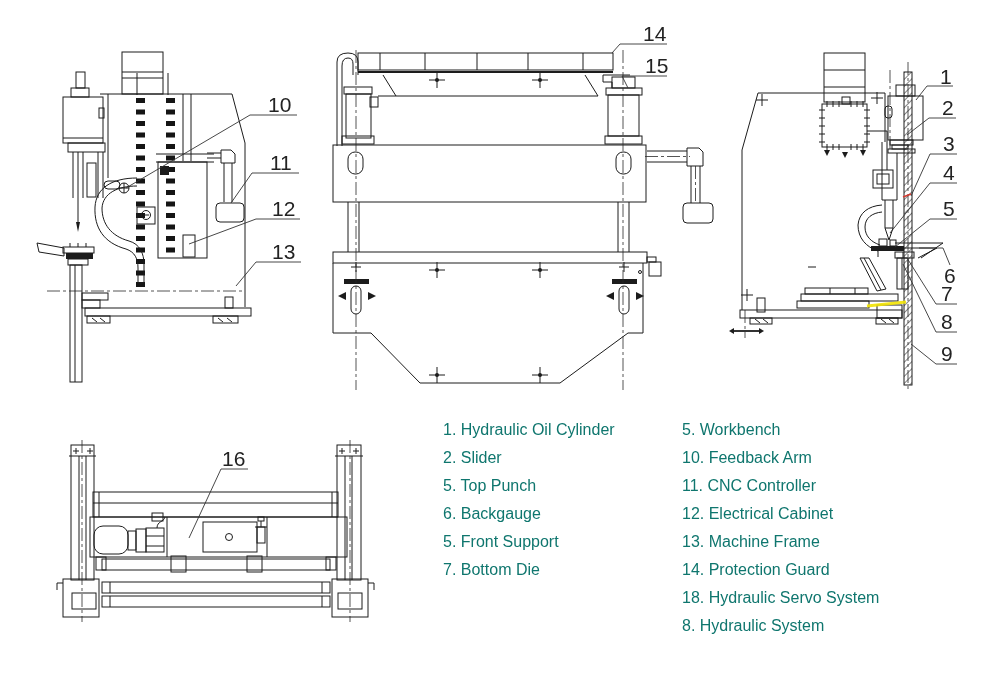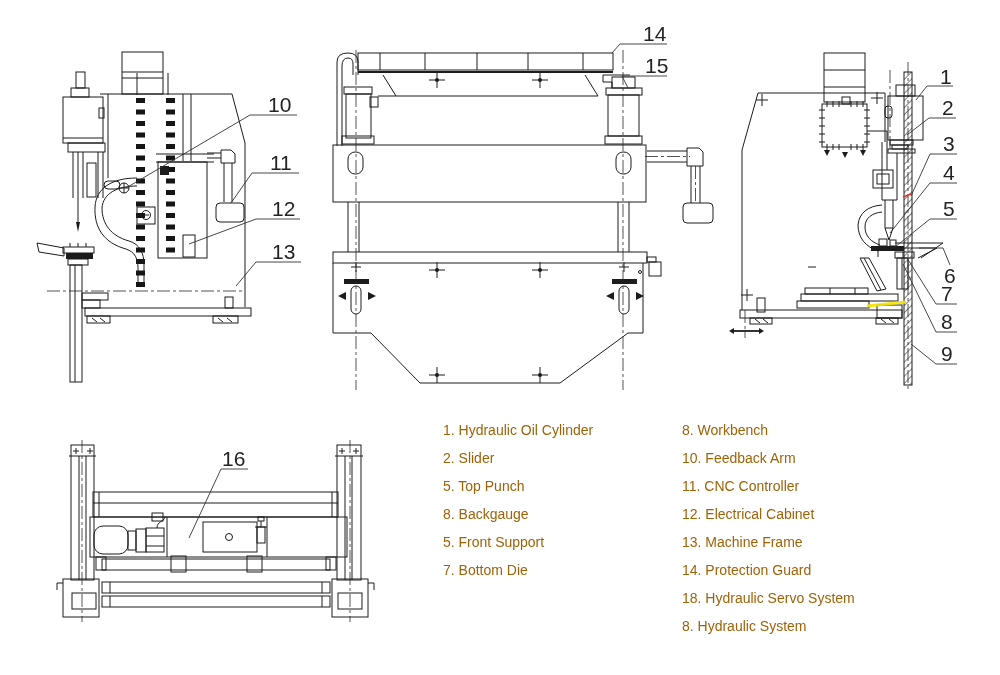--- a/index.html
+++ b/index.html
@@ -8,21 +8,21 @@
   #drawing{position:absolute;left:0;top:0;}
   
   .s{fill:none;stroke:#1c1c1c;stroke-width:1;stroke-linecap:butt;stroke-linejoin:miter;}
   .s2{fill:none;stroke:#1c1c1c;stroke-width:1.8;}
   .f{fill:#1c1c1c;stroke:none;}
   .cl{fill:none;stroke:#2a2a2a;stroke-width:.8;stroke-dasharray:13 3 3 3;}
   .hd{fill:none;stroke:#151515;stroke-width:9;stroke-dasharray:5 6.5;}
   .ld{fill:none;stroke:#333;stroke-width:.9;}
   .ct{font-family:"Liberation Sans",sans-serif;font-size:21px;fill:#232323;}
   
-  .legend{position:absolute;width:230px;color:#a16207;font-size:14px;line-height:28px;}
+  .legend{position:absolute;width:230px;color:#0f766e;font-size:16px;line-height:28px;}
   .legend .row{white-space:nowrap;}
   #legend-left{left:443px;top:416px;}
   #legend-right{left:682px;top:416px;}
 </style>
 </head>
 <body>
 
 <div id="stage">
 
 <svg id="drawing" width="1000" height="675" viewBox="0 0 1000 675">
@@ -439,26 +439,26 @@
     <line class="ld" x1="221" y1="469" x2="248" y2="469"></line>
     <line class="ld" x1="221" y1="469" x2="189" y2="538"></line>
     <text class="ct" x="222" y="466">16</text>
   </g>
 </svg>
 
 <div class="legend" id="legend-left">
   <div class="row">1. Hydraulic Oil Cylinder</div>
   <div class="row">2. Slider</div>
   <div class="row">5. Top Punch</div>
-  <div class="row">8. Backgauge</div>
+  <div class="row">6. Backgauge</div>
   <div class="row">5. Front Support</div>
   <div class="row">7. Bottom Die</div>
 </div>
 <div class="legend" id="legend-right">
-  <div class="row">8. Workbench</div>
+  <div class="row">5. Workbench</div>
   <div class="row">10. Feedback Arm</div>
   <div class="row">11. CNC Controller</div>
   <div class="row">12. Electrical Cabinet</div>
   <div class="row">13. Machine Frame</div>
   <div class="row">14. Protection Guard</div>
   <div class="row">18. Hydraulic Servo System</div>
   <div class="row">8. Hydraulic System</div>
 </div>
 
 </div>

